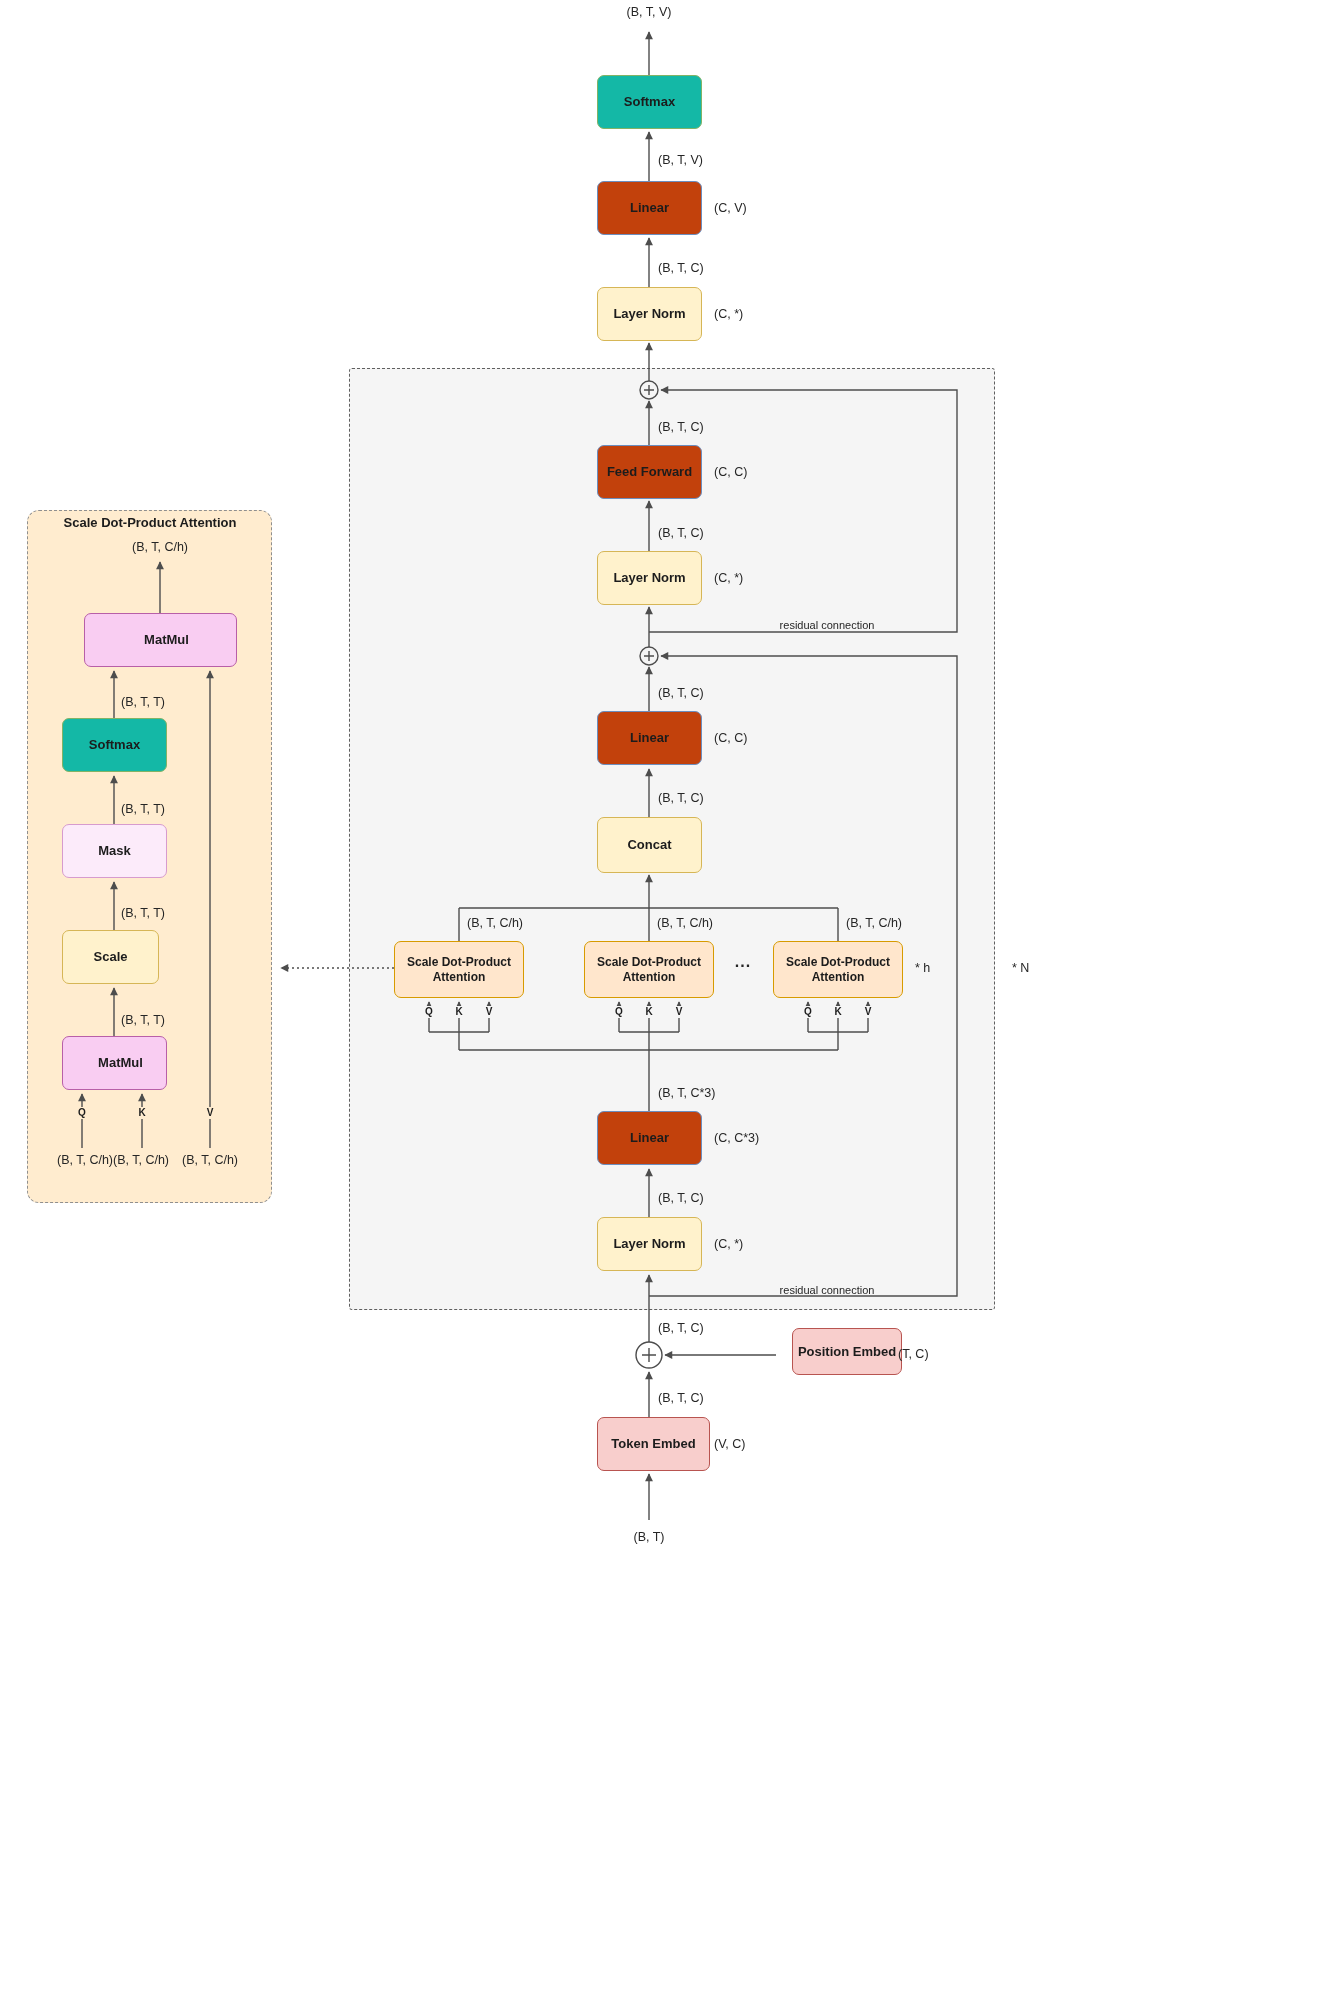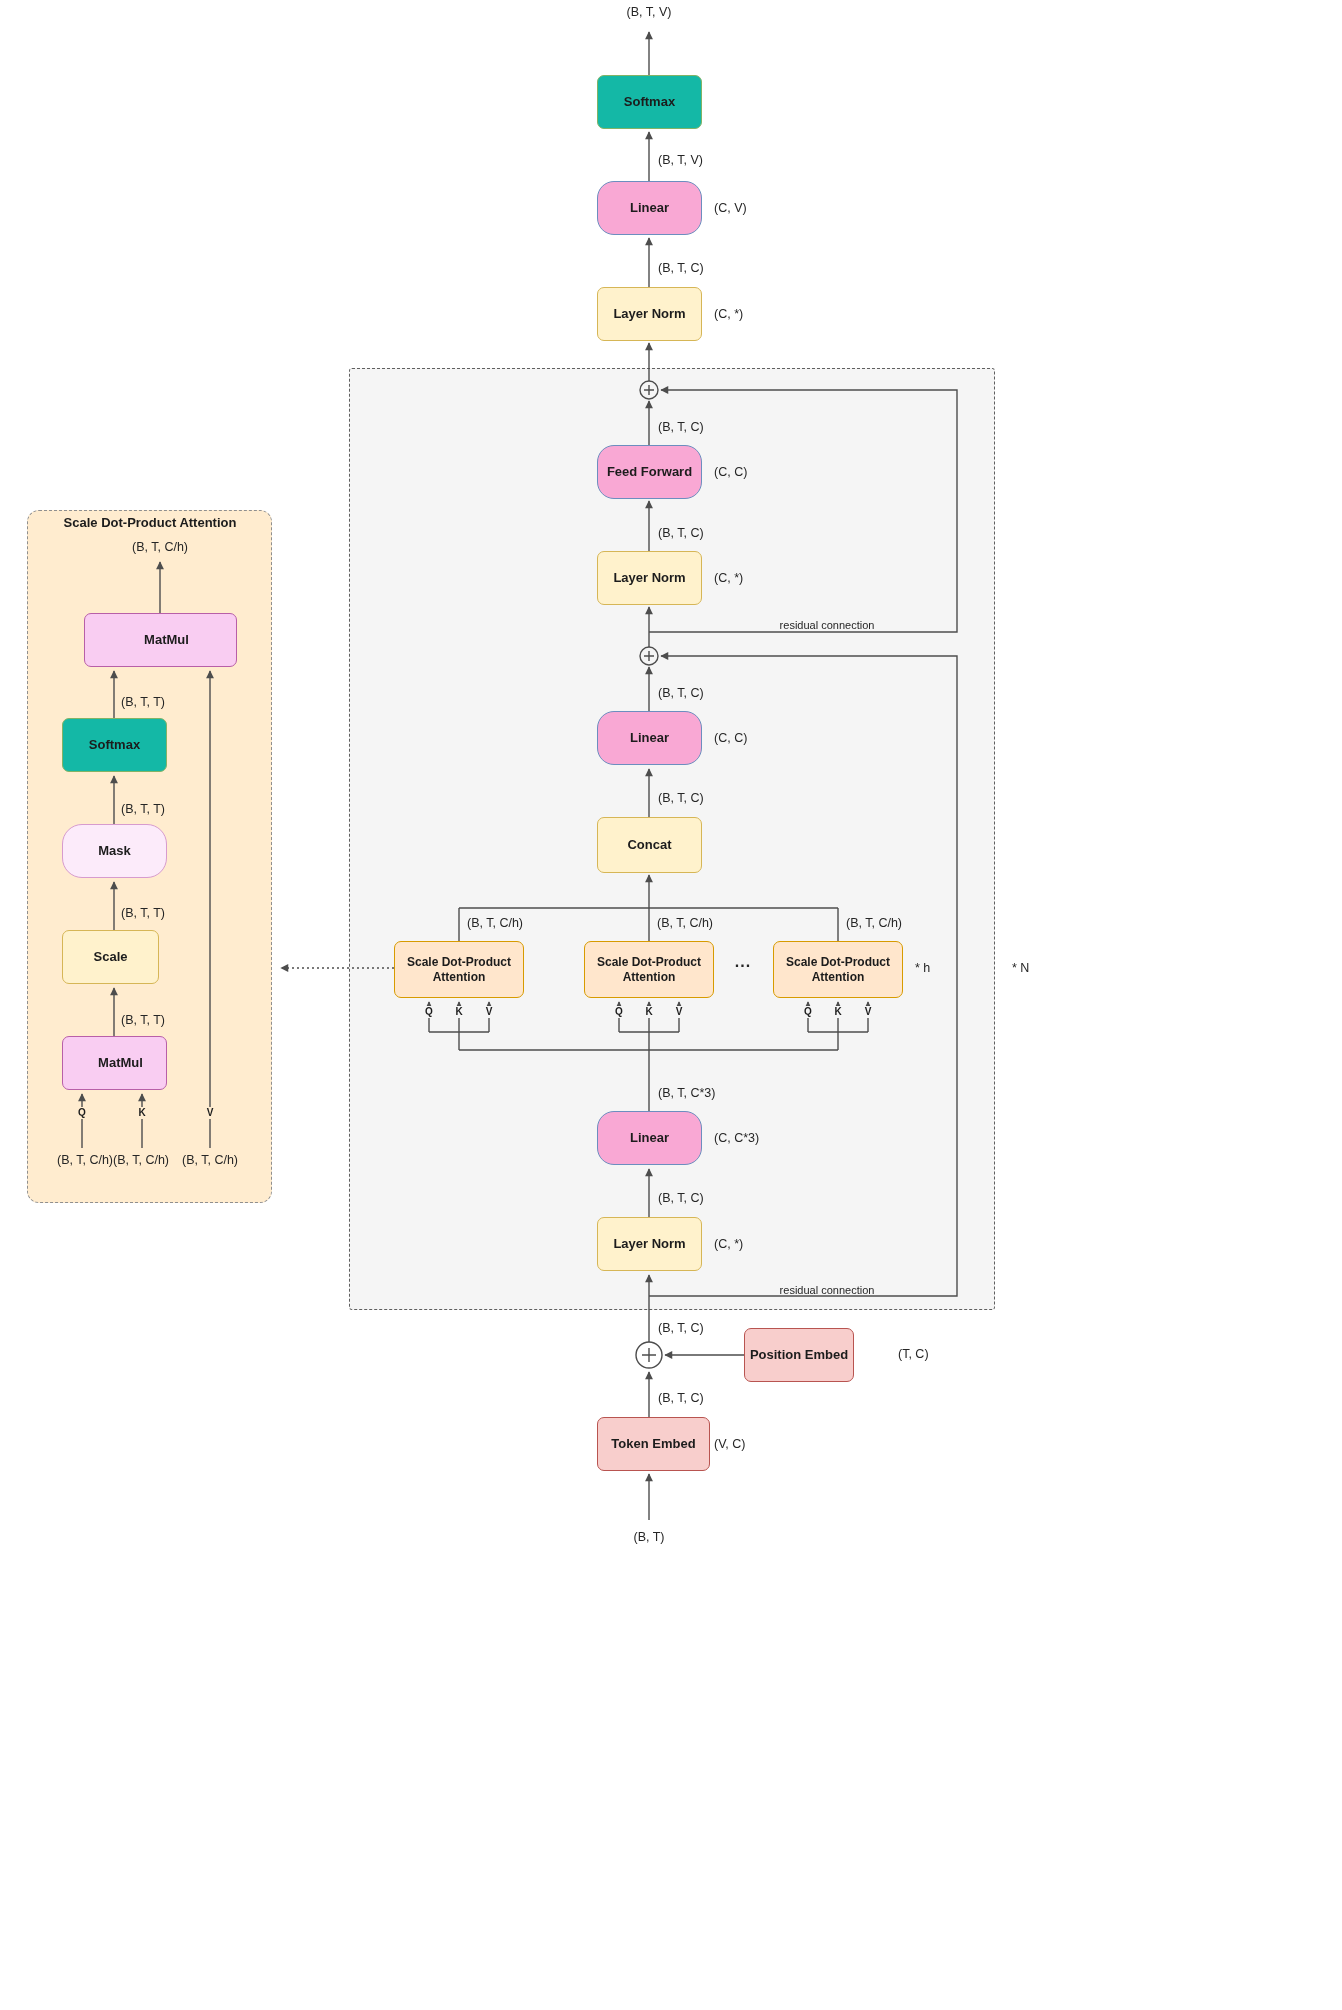--- a/index.html
+++ b/index.html
@@ -11,26 +11,26 @@
                 border:1.6px dashed #5f5f5f; border-radius:3px; }
   #detail-panel { left:27px; top:510px; width:245px; height:693px; background:#ffeccf;
                   border:1.6px dashed #8f8f8f; border-radius:12px; }
 
   svg.wires { position:absolute; left:0; top:0; z-index:2; }
 
   .box { position:absolute; z-index:3; display:flex; align-items:center; justify-content:center;
          text-align:center; font-weight:bold; font-size:13px; color:#1c1c1c;
          border-radius:7px; border-style:solid; border-width:1.5px; line-height:1.2; }
   .green    { background:#14b8a6; border-color:#82b366; }
-  .blue     { background:#f9a8d4; border-color:#6c8ebf;border-radius:17px; }
+  .blue     { background:#c2410c; border-color:#6c8ebf; }
   .yellow   { background:#fff2cc; border-color:#d6b656; }
   .red      { background:#f8cecc; border-color:#b85450; }
   .orange   { background:#ffe6cc; border-color:#d79b00; }
   .pink     { background:#f9cdf2; border-color:#b85fa8;padding-left:12px; }
-  .palepink { background:#fcebfa; border-color:#d79bce;border-radius:20px; }
+  .palepink { background:#fcebfa; border-color:#d79bce; }
   .attn { font-size:12px; padding:0 8px; }
 
   .lbl { position:absolute; z-index:4; font-size:12.5px; line-height:16px; color:#262626; white-space:nowrap; }
   .c   { transform:translateX(-50%); }
   .small { font-size:11px; }
   .title { font-weight:bold; font-size:13px; color:#1c1c1c; }
   .dots { font-size:16px; font-weight:bold; letter-spacing:1px; }
   .qkv  { font-size:10px; font-weight:bold; line-height:12px; padding:0 2px; background:#f5f5f5; color:#1c1c1c; }
   .qkvp { font-size:10px; font-weight:bold; line-height:12px; padding:0 2px; background:#ffeccf; color:#1c1c1c; }
 </style>
@@ -123,21 +123,21 @@
   <div class="box yellow" style="left:597px;top:287px;width:105px;height:54px">Layer Norm</div>
   <div class="box blue" style="left:597px;top:445px;width:105px;height:54px">Feed Forward</div>
   <div class="box yellow" style="left:597px;top:551px;width:105px;height:54px">Layer Norm</div>
   <div class="box blue" style="left:597px;top:711px;width:105px;height:54px">Linear</div>
   <div class="box yellow" style="left:597px;top:817px;width:105px;height:56px">Concat</div>
   <div class="box orange attn" style="left:394px;top:941px;width:130px;height:57px">Scale Dot-Product Attention</div>
   <div class="box orange attn" style="left:584px;top:941px;width:130px;height:57px">Scale Dot-Product Attention</div>
   <div class="box orange attn" style="left:773px;top:941px;width:130px;height:57px">Scale Dot-Product Attention</div>
   <div class="box blue" style="left:597px;top:1111px;width:105px;height:54px">Linear</div>
   <div class="box yellow" style="left:597px;top:1217px;width:105px;height:54px">Layer Norm</div>
-  <div class="box red" style="left:744px;top:1328px;width:110px;height:54px">Position Embed</div>
+  <div class="box red" style="left:792px;top:1328px;width:110px;height:47px">Position Embed</div>
   <div class="box red" style="left:597px;top:1417px;width:113px;height:54px">Token Embed</div>
 
   <div class="box pink" style="left:84px;top:613px;width:153px;height:54px">MatMul</div>
   <div class="box green" style="left:62px;top:718px;width:105px;height:54px">Softmax</div>
   <div class="box palepink" style="left:62px;top:824px;width:105px;height:54px">Mask</div>
   <div class="box yellow" style="left:62px;top:930px;width:97px;height:54px">Scale</div>
   <div class="box pink" style="left:62px;top:1036px;width:105px;height:54px">MatMul</div>
 
   <div class="lbl c" style="left:649px;top:4px">(B, T, V)</div>
   <div class="lbl" style="left:658px;top:152px">(B, T, V)</div>

